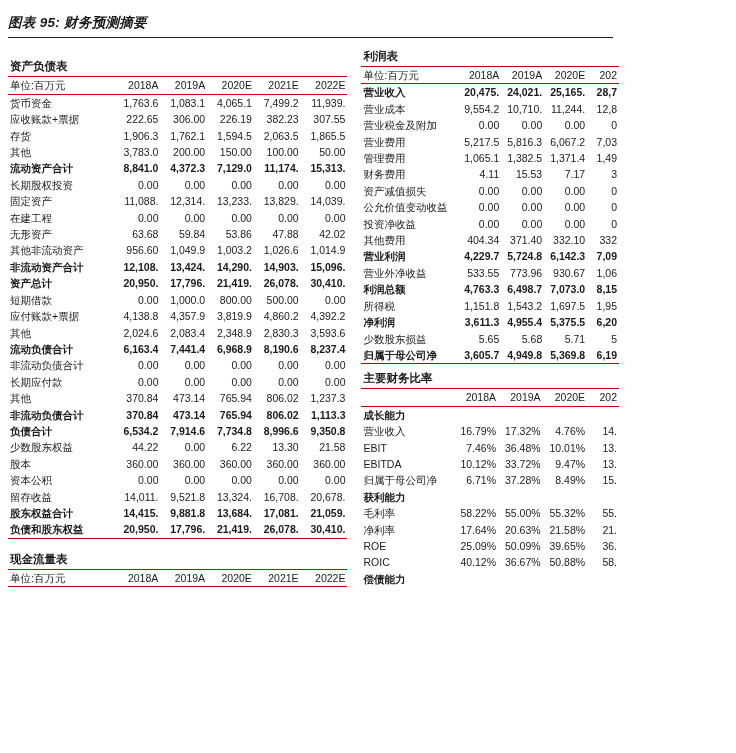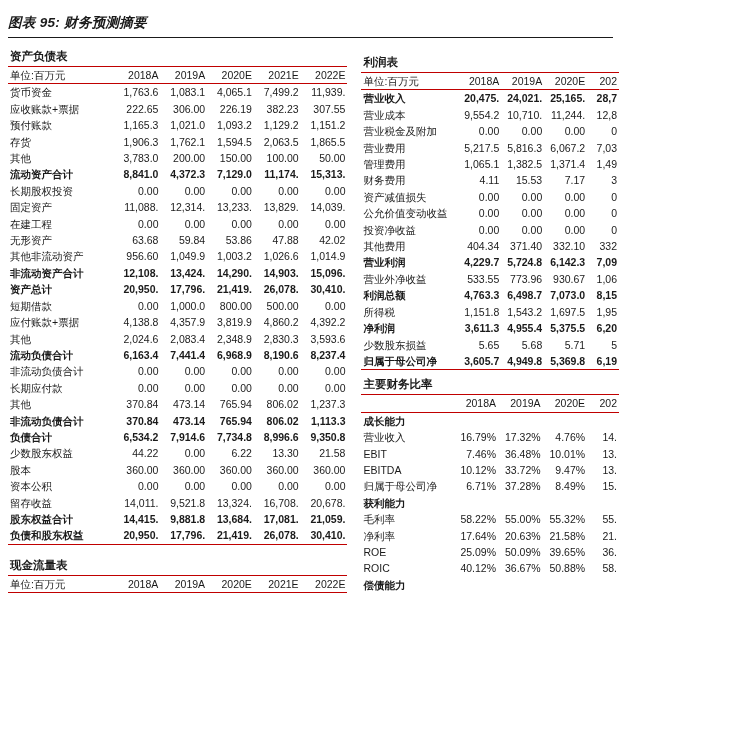--- a/index.html
+++ b/index.html
@@ -125,28 +125,20 @@
                 <td class="num">7,499.2</td>
                 <td class="num">11,939.</td>
               </tr>
               <tr>
                 <td class="lbl">应收账款+票据</td>
                 <td class="num">222.65</td>
                 <td class="num">306.00</td>
                 <td class="num">226.19</td>
                 <td class="num">382.23</td>
                 <td class="num">307.55</td>
-              </tr>
-              <tr>
-                <td class="lbl">预付账款</td>
-                <td class="num">1,165.3</td>
-                <td class="num">1,021.0</td>
-                <td class="num">1,093.2</td>
-                <td class="num">1,129.2</td>
-                <td class="num">1,151.2</td>
               </tr>
               <tr>
                 <td class="lbl">存货</td>
                 <td class="num">1,906.3</td>
                 <td class="num">1,762.1</td>
                 <td class="num">1,594.5</td>
                 <td class="num">2,063.5</td>
                 <td class="num">1,865.5</td>
               </tr>
               <tr>

